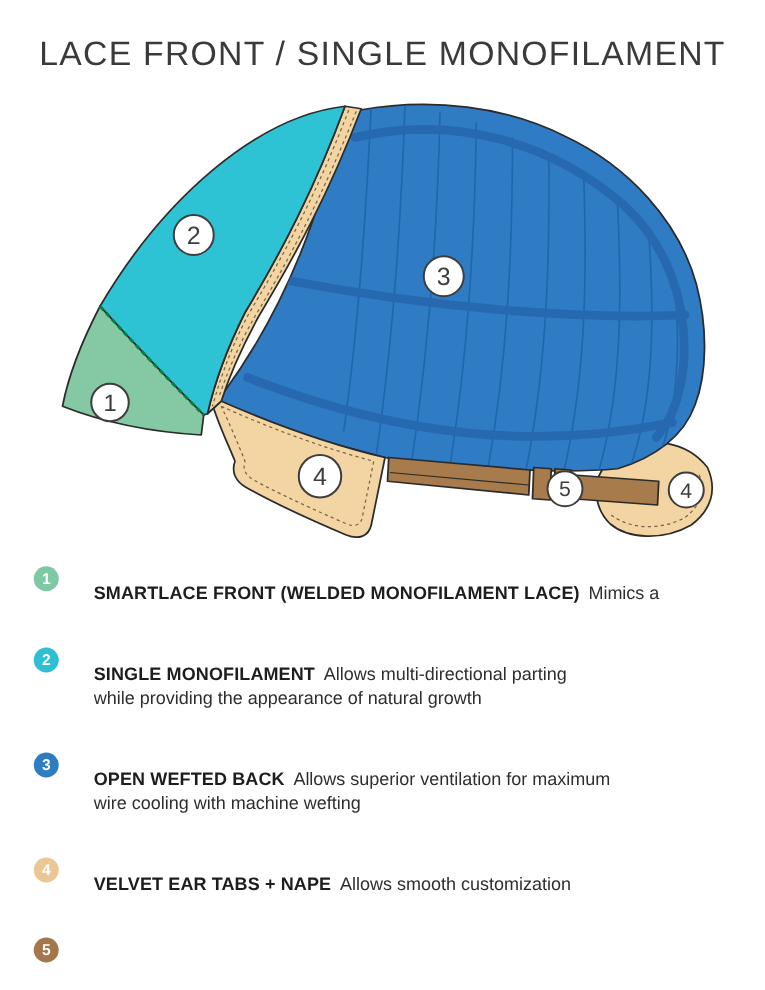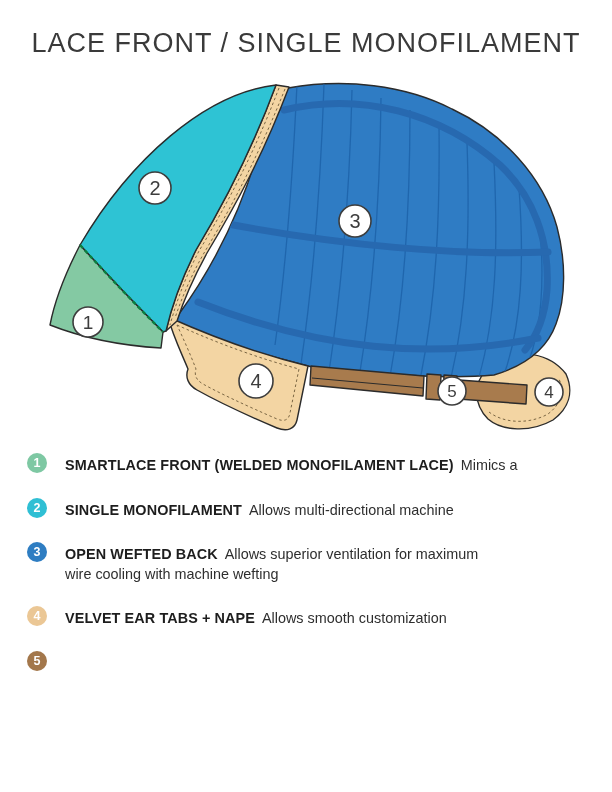--- a/index.html
+++ b/index.html
@@ -22,21 +22,21 @@
   .callout-num{fill:#3d3d3d;font-family:"Liberation Sans",sans-serif;font-weight:400;}
   .legend{position:absolute;left:27px;top:452px;width:575px;}
   .legend-row{display:flex;align-items:flex-start;margin-bottom:17px;}
   .num-badge{
     flex:0 0 auto;width:20px;height:20px;border-radius:50%;
     color:#ffffff;font-size:12.5px;font-weight:bold;
     display:flex;align-items:center;justify-content:center;
     margin-right:14px;margin-top:1px;
   }
   .legend-text{
-    margin:4px;font-size:14.4px;line-height:19.5px;color:#2e2e2e;
+    margin:14px;font-size:14.4px;line-height:19.5px;color:#2e2e2e;
   }
   .legend-text b{color:#1d1d1d;letter-spacing:0.1px;}
   .desc1{margin-left:7px;}
   .desc2{display:block;}
 </style>
 </head>
 <body>
 
 <div class="page">
 
@@ -123,21 +123,21 @@
 
   <div class="legend">
 
     <div class="legend-row">
       <span class="num-badge" style="background-color: rgb(126, 200, 163);">1</span>
       <p class="legend-text"><b>SMARTLACE FRONT (WELDED MONOFILAMENT LACE)</b><span class="desc1">Mimics a</span></p>
     </div>
 
     <div class="legend-row">
       <span class="num-badge" style="background-color: rgb(47, 191, 212);">2</span>
-      <p class="legend-text"><b>SINGLE MONOFILAMENT</b><span class="desc1">Allows multi-directional machine</span></p>
+      <p class="legend-text"><b>SINGLE MONOFILAMENT</b><span class="desc1">Allows multi-directional parting</span><span class="desc2">while providing the appearance of natural growth</span></p>
     </div>
 
     <div class="legend-row">
       <span class="num-badge" style="background-color: rgb(46, 125, 194);">3</span>
       <p class="legend-text"><b>OPEN WEFTED BACK</b><span class="desc1">Allows superior ventilation for maximum</span><span class="desc2">wire cooling  with machine wefting</span></p>
     </div>
 
     <div class="legend-row">
       <span class="num-badge" style="background-color: rgb(235, 199, 149);">4</span>
       <p class="legend-text"><b>VELVET EAR TABS + NAPE</b><span class="desc1">Allows smooth customization</span></p>

